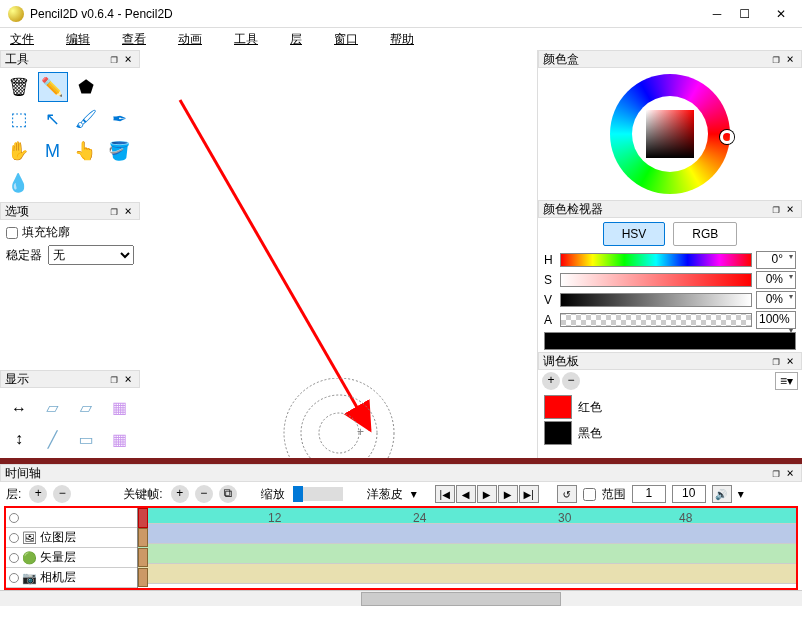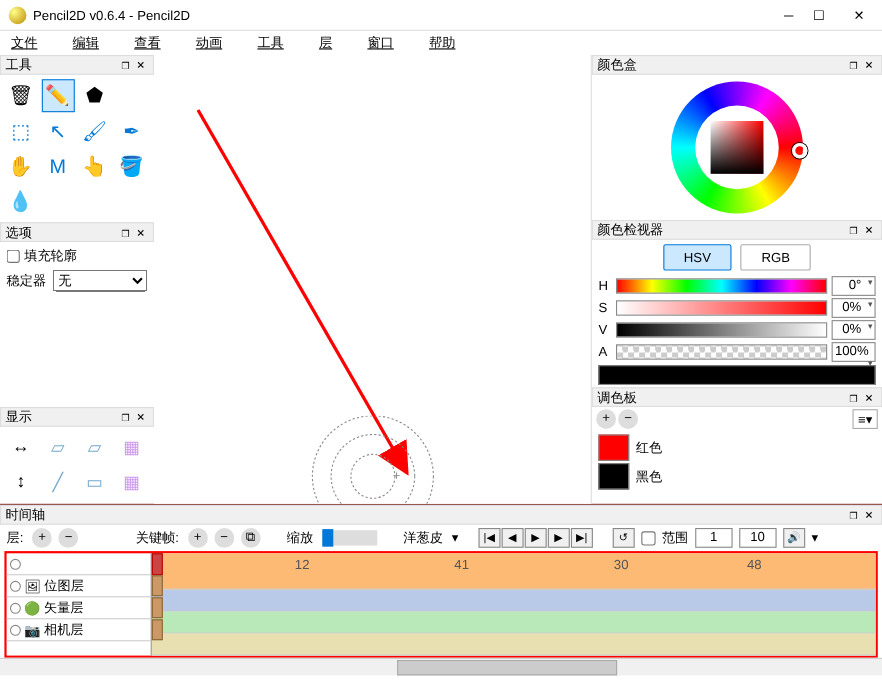--- a/index.html
+++ b/index.html
@@ -57,38 +57,38 @@
 .val-bar { background: linear-gradient(to right,#000,#fff); }
 .alpha-bar { background: repeating-conic-gradient(#ccc 0% 25%, #fff 0% 50%) 0/10px 10px; }
 .big-swatch { margin:2px 6px; height:18px; background:#000; border:1px solid #888; }
 
 .palette-tools { display:flex; gap:2px; padding:2px 4px; align-items:center; }
 .pbtn-round { width:18px; height:18px; border-radius:50%; background:#ddd; text-align:center; line-height:16px; cursor:pointer; }
 .palette-list { padding:2px 4px; }
 .pal-item { display:flex; align-items:center; gap:6px; padding:1px 2px; cursor:pointer; }
 .pal-item .sw { width:28px; height:24px; border:1px solid #888; }
 
-.timeline-area { border-top: 1px solid #7f1d1d; }
+.timeline-area { border-top: 6px solid #7f1d1d; }
 .tl-toolbar { display:flex; align-items:center; gap:6px; padding:2px 6px; height:24px; }
 .tl-toolbar .lbl { margin-right:2px; }
 .tbtn { width:18px; height:18px; border-radius:50%; background:#ddd; text-align:center; line-height:16px; cursor:pointer; }
 .zoom-slider { width:50px; height:14px; background:#ddd; position:relative; }
 .zoom-slider::after { content:""; position:absolute; left:0; top:-1px; width:10px; height:16px; background:#0078d7; }
 .playback { display:flex; gap:1px; }
 .play-btn { width:20px; height:18px; border:1px solid #888; background:#f0f0f0; display:flex; align-items:center; justify-content:center; cursor:pointer; font-size:10px; }
 .numfield { width:34px; height:18px; border:1px solid #888; text-align:center; }
 
 .tracks { border:2px solid red; margin:0 4px; display:flex; }
 .track-labels { width:132px; border-right:1px solid #888; }
 .track-row { height:20px; display:flex; align-items:center; gap:3px; padding:0 3px; border-bottom:1px solid #ccc; }
 .track-row .dot { width:10px; height:10px; border:1px solid #888; border-radius:50%; }
 .track-icon { font-size:12px; }
 .track-lanes { flex:1; position:relative; }
 .lane { height:20px; border-bottom:1px solid #ccc; }
-.ruler { height:33px; background:#fdba74; position:relative; font-size:9px; }
+.ruler { height:16px; background:#5eead4; position:relative; font-size:9px; }
 .ruler span { position:absolute; top:3px; color:#555; }
 .key-box { position:absolute; left:0; top:0; width:10px; height:20px; border:1px solid #b00; background:#c44; }
 .lane1 { background:#b9c9e8; }
 .lane2 { background:#b9e8b9; }
 .lane3 { background:#e8e0b0; }
 .lane-key { position:absolute; left:0; width:10px; height:19px; background:#c96; border:1px solid #863; }
 
 .canvas-dots { position:absolute; bottom:0; left:50%; transform:translateX(-50%); }
 .arrow { position:absolute; pointer-events:none; }
 
@@ -322,21 +322,21 @@
       <div class="track-row">
           <span class="dot"></span>
           <span class="track-icon">📷</span>
           <span>相机层</span>
         </div>
     </div>
     <div class="track-lanes">
       <div class="lane ruler">
         <div class="key-box"></div>
         <span style="left:130px">12</span>
-        <span style="left:275px">41</span>
+        <span style="left:275px">24</span>
         <span style="left:420px">30</span>
         <span style="left:541px">48</span>
       </div>
       <div class="lane lane1">
           <div class="lane-key" style="top:20px"></div>
         </div>
       <div class="lane lane2">
           <div class="lane-key" style="top:40px"></div>
         </div>
       <div class="lane lane3">

